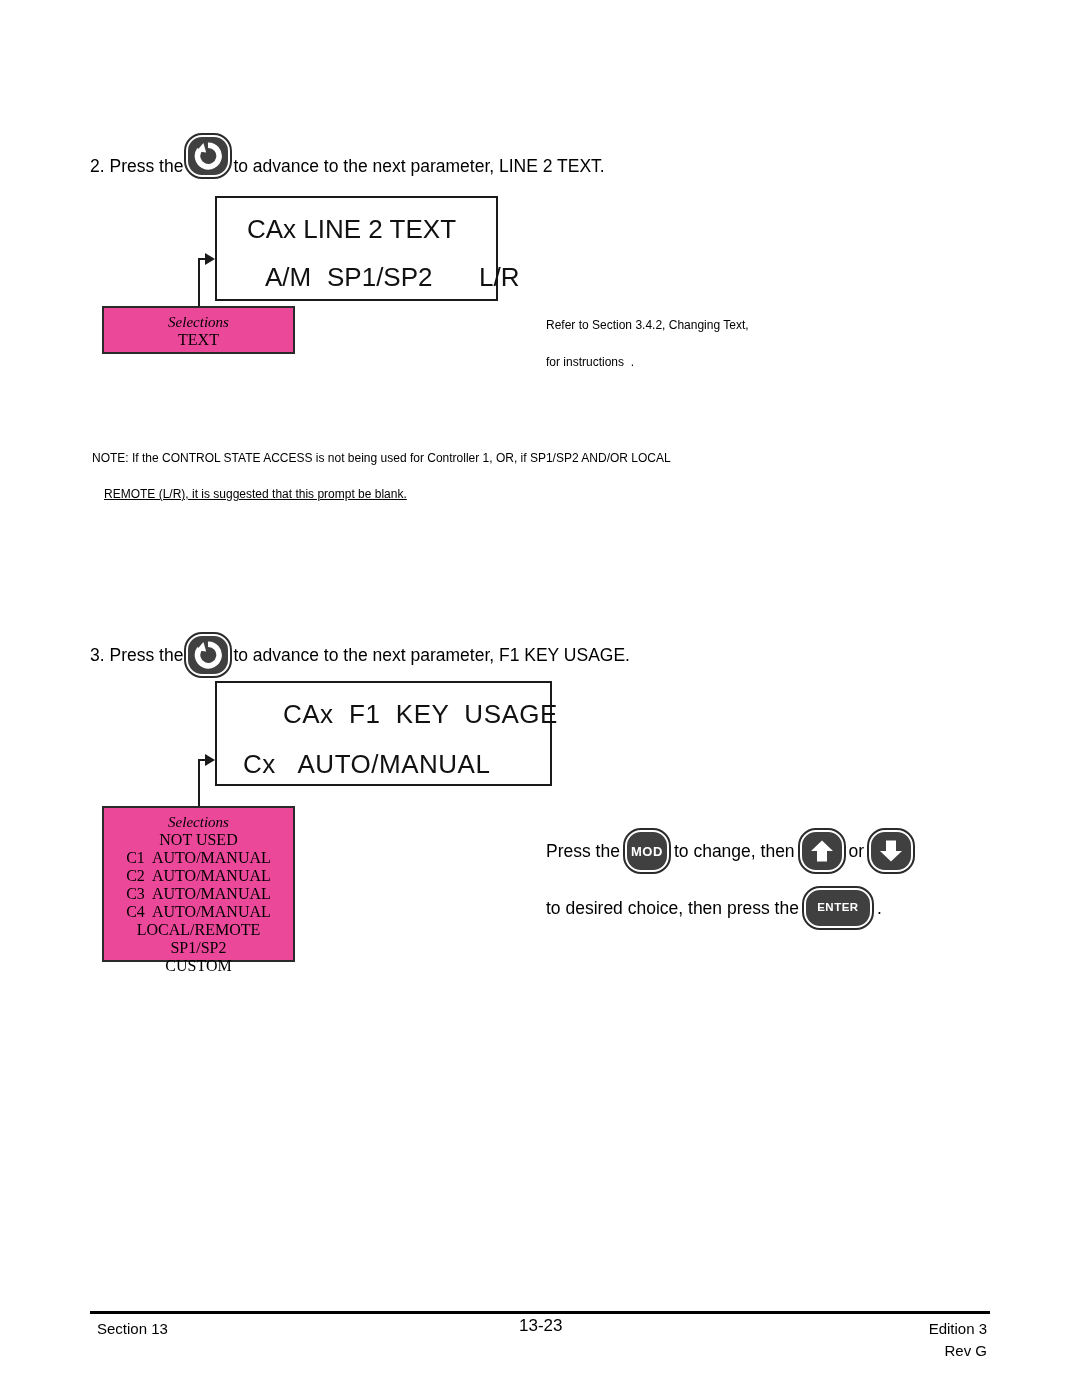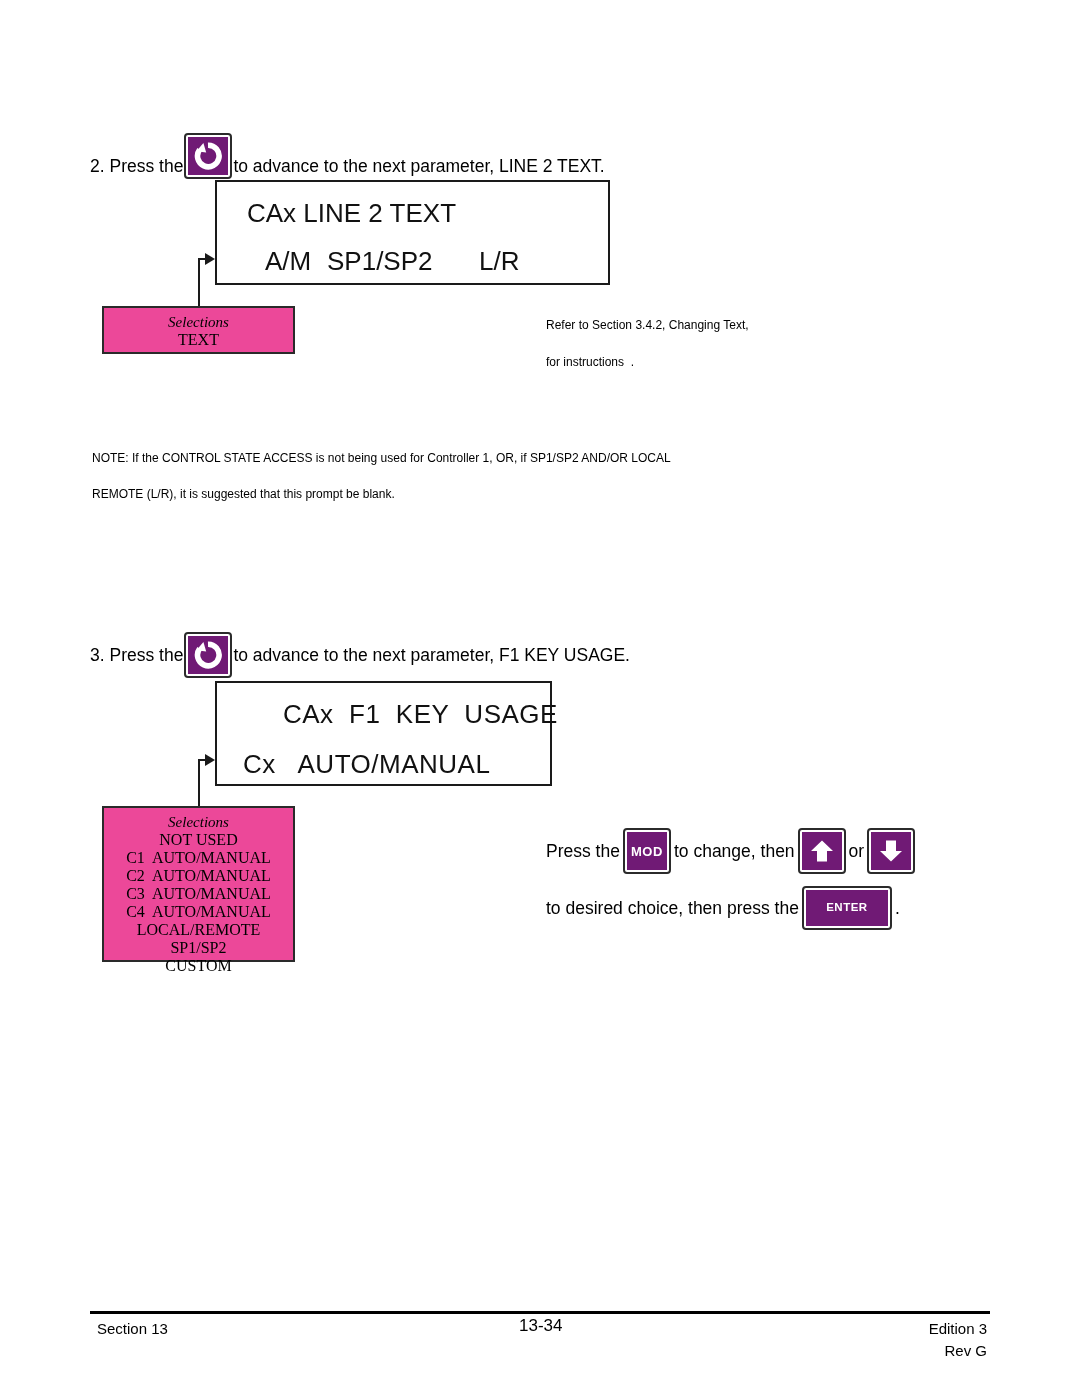--- a/index.html
+++ b/index.html
@@ -39,44 +39,44 @@
     font-family: "Liberation Sans", sans-serif;
     font-size: 17.5px;
     color: #000;
   }
 
   
   .key {
     display: inline-flex;
     align-items: center;
     justify-content: center;
-    background: #701a75;
+    background: #404040;
     border: 2px solid #ffffff;
     outline: 2px solid #2b2b2b;
-    border-radius: 2px;
+    border-radius: 16px;
     box-sizing: border-box;
     vertical-align: middle;
   }
   .key-advance {
     width: 44px;
     height: 42px;
     margin: 0 3px;
   }
   .key-mod {
     width: 44px;
     height: 42px;
     margin: 0 5px;
   }
   .key-arrow {
     width: 44px;
     height: 42px;
     margin: 0 5px;
   }
   .key-enter {
-    width: 86px;
+    width: 68px;
     height: 40px;
     margin: 0 5px;
   }
   .key-label {
     color: #ffffff;
     font-family: "Liberation Sans", sans-serif;
     font-weight: bold;
     font-size: 13px;
     letter-spacing: 0.5px;
     line-height: 1;
@@ -185,41 +185,41 @@
     <span>2. Press the</span>
     <span class="key key-advance">
       <svg width="30" height="30" viewBox="0 0 30 30" aria-hidden="true">
         <path d="M15 4.2 A10.8 10.8 0 1 1 6.6 8.6" fill="none" stroke="#ffffff" stroke-width="5.6" stroke-linecap="butt"></path>
         <polygon points="10.4,2.0 13.2,11.6 3.4,10.2" fill="#ffffff"></polygon>
       </svg>
     </span>
     <span>to advance to the next parameter, LINE 2 TEXT.</span>
   </div>
 
-  <div class="lcd" style="left:215px; top:180px; width:395px; height:105px;">
+  <div class="lcd" style="left:215px; top:196px; width:283px; height:105px;">
     <span class="lcd-line l1">CAx LINE 2 TEXT</span>
     <span class="lcd-col" style="left:48px; top:66px;">A/M</span>
     <span class="lcd-col" style="left:110px; top:66px;">SP1/SP2</span>
     <span class="lcd-col" style="left:262px; top:66px;">L/R</span>
   </div>
 
   <div class="lead-v" style="left:198px; top:258px; height:50px;"></div>
   <div class="lead-h" style="left:198px; top:258px; width:9px;"></div>
   <div class="arrowhead" style="left:205px; top:253px;"></div>
 
   <div class="selbox" style="left:102px; top:306px; width:193px; height:48px; padding-top:6px;">
     <span class="sel-title">Selections</span>
     <span class="sel-item">TEXT</span>
   </div>
 
   <div class="txt" style="left:546px; top:319px;">Refer to Section 3.4.2, Changing Text,</div>
   <div class="txt" style="left:546px; top:356px;">for instructions  .</div>
 
   <div class="txt" style="left:92px; top:452px;">NOTE: If the CONTROL STATE ACCESS is not being used for Controller 1, OR, if SP1/SP2 AND/OR LOCAL</div>
-  <div class="txt" style="left:92px; top:488px;">REMOTE (L/R), it is suggested that this prompt be blank.</div>
+  <div class="txt" style="left:104px; top:488px;text-decoration:underline;">REMOTE (L/R), it is suggested that this prompt be blank.</div>
 
   <div class="step-row" style="left:90px; top:634px;">
     <span>3. Press the</span>
     <span class="key key-advance">
       <svg width="30" height="30" viewBox="0 0 30 30" aria-hidden="true">
         <path d="M15 4.2 A10.8 10.8 0 1 1 6.6 8.6" fill="none" stroke="#ffffff" stroke-width="5.6" stroke-linecap="butt"></path>
         <polygon points="10.4,2.0 13.2,11.6 3.4,10.2" fill="#ffffff"></polygon>
       </svg>
     </span>
     <span>to advance to the next parameter, F1 KEY USAGE.</span>
@@ -268,17 +268,17 @@
   <div class="step-row" style="left:546px; top:888px;">
     <span>to desired choice, then press the</span>
     <span class="key key-enter">
       <span class="key-label small">ENTER</span>
     </span>
     <span>.</span>
   </div>
 
   <div class="footer-rule"></div>
   <div class="footer-txt" style="left:97px; top:1319px;">Section 13</div>
-  <div class="footer-txt" style="left:519px; top:1315px; font-size:17px;">13-34</div>
+  <div class="footer-txt" style="left:519px; top:1315px; font-size:17px;">13-23</div>
   <div class="footer-txt" style="right:93px; top:1319px; text-align:right;margin-left:40px;">Edition 3</div>
   <div class="footer-txt" style="right:93px; top:1341px; text-align:right;">Rev G</div>
 
 </div>
 
 </body></html>

